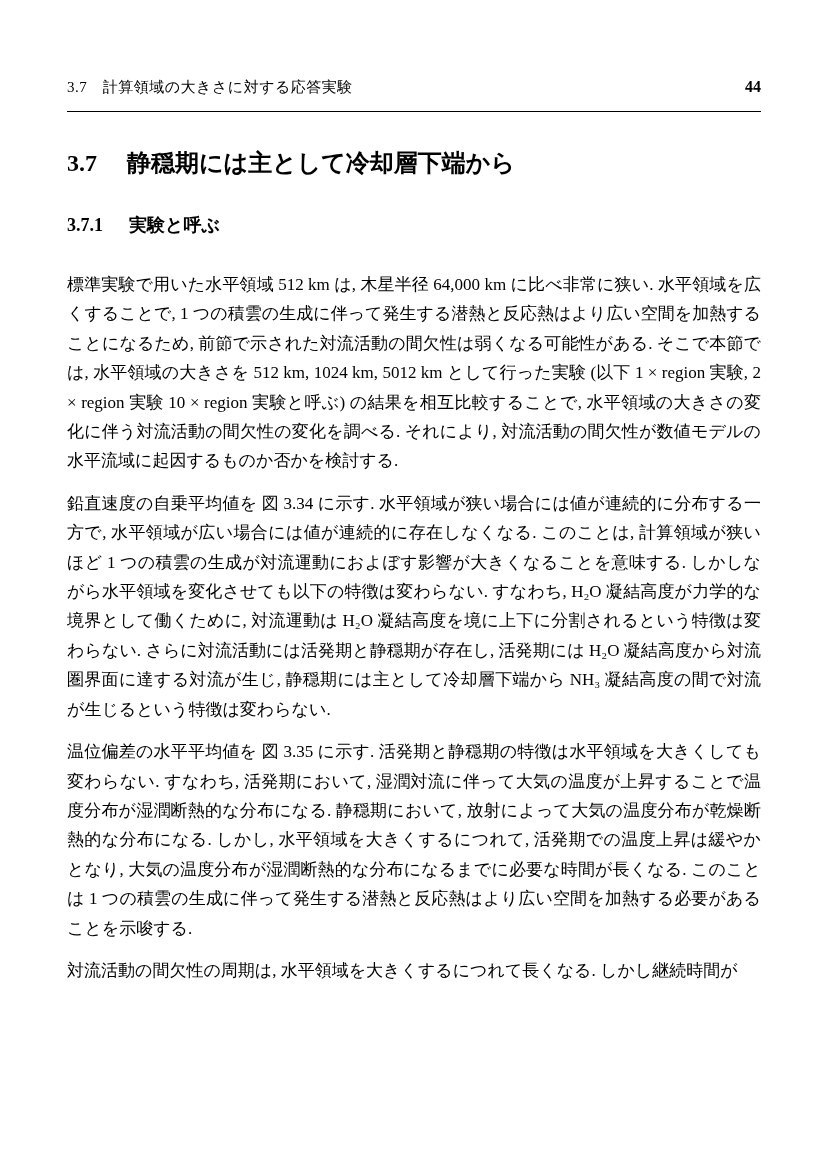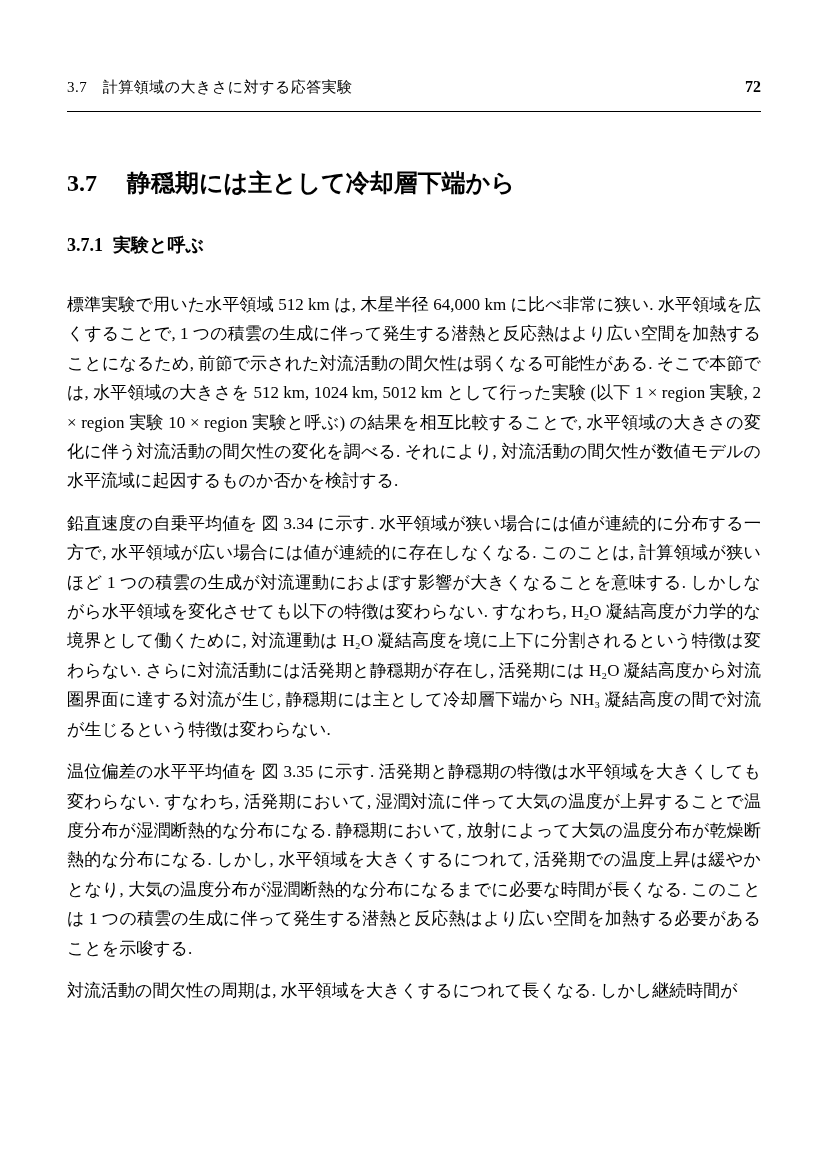--- a/index.html
+++ b/index.html
@@ -34,21 +34,21 @@
   .running-title {
     font-size: 15px;
     letter-spacing: 0.5px;
   }
   .page-number {
     font-size: 16px;
     font-weight: bold;
   }
   
   .section-heading {
-    margin: 56px 0 0 0;
+    margin: 36px 0 0 0;
     font-family: "Liberation Sans", "DejaVu Sans", sans-serif;
     font-weight: bold;
     font-size: 24px;
     line-height: 30px;
     display: flex;
   }
   .section-heading .sec-num {
     margin-right: 30px;
     font-family: "Liberation Serif", serif;
     font-weight: bold;
@@ -56,21 +56,21 @@
   
   .subsection-heading {
     margin: 36px 0 0 0;
     font-family: "Liberation Sans", "DejaVu Sans", sans-serif;
     font-weight: bold;
     font-size: 18px;
     line-height: 22px;
     display: flex;
   }
   .subsection-heading .sub-num {
-    margin-right: 10px;
+    margin-right: 26px;
     font-family: "Liberation Serif", serif;
     font-weight: bold;
   }
   .subsection-heading.second {
     margin-top: 30px;
   }
   
   .body-par {
     margin: 34px 0 0 0;
     font-size: 17px;
@@ -85,21 +85,21 @@
   }
 </style>
 </head>
 <body>
 
 <div class="page">
   <div class="content">
 
     <div class="running-header">
       <span class="running-title">3.7　計算領域の大きさに対する応答実験</span>
-      <span class="page-number">72</span>
+      <span class="page-number">44</span>
     </div>
 
     <div class="section-heading">
       <span class="sec-num">3.7</span>
       <span class="sec-title">静穏期には主として冷却層下端から</span>
     </div>
 
     <div class="subsection-heading">
       <span class="sub-num">3.7.1</span>
       <span class="sub-title">実験と呼ぶ</span>

